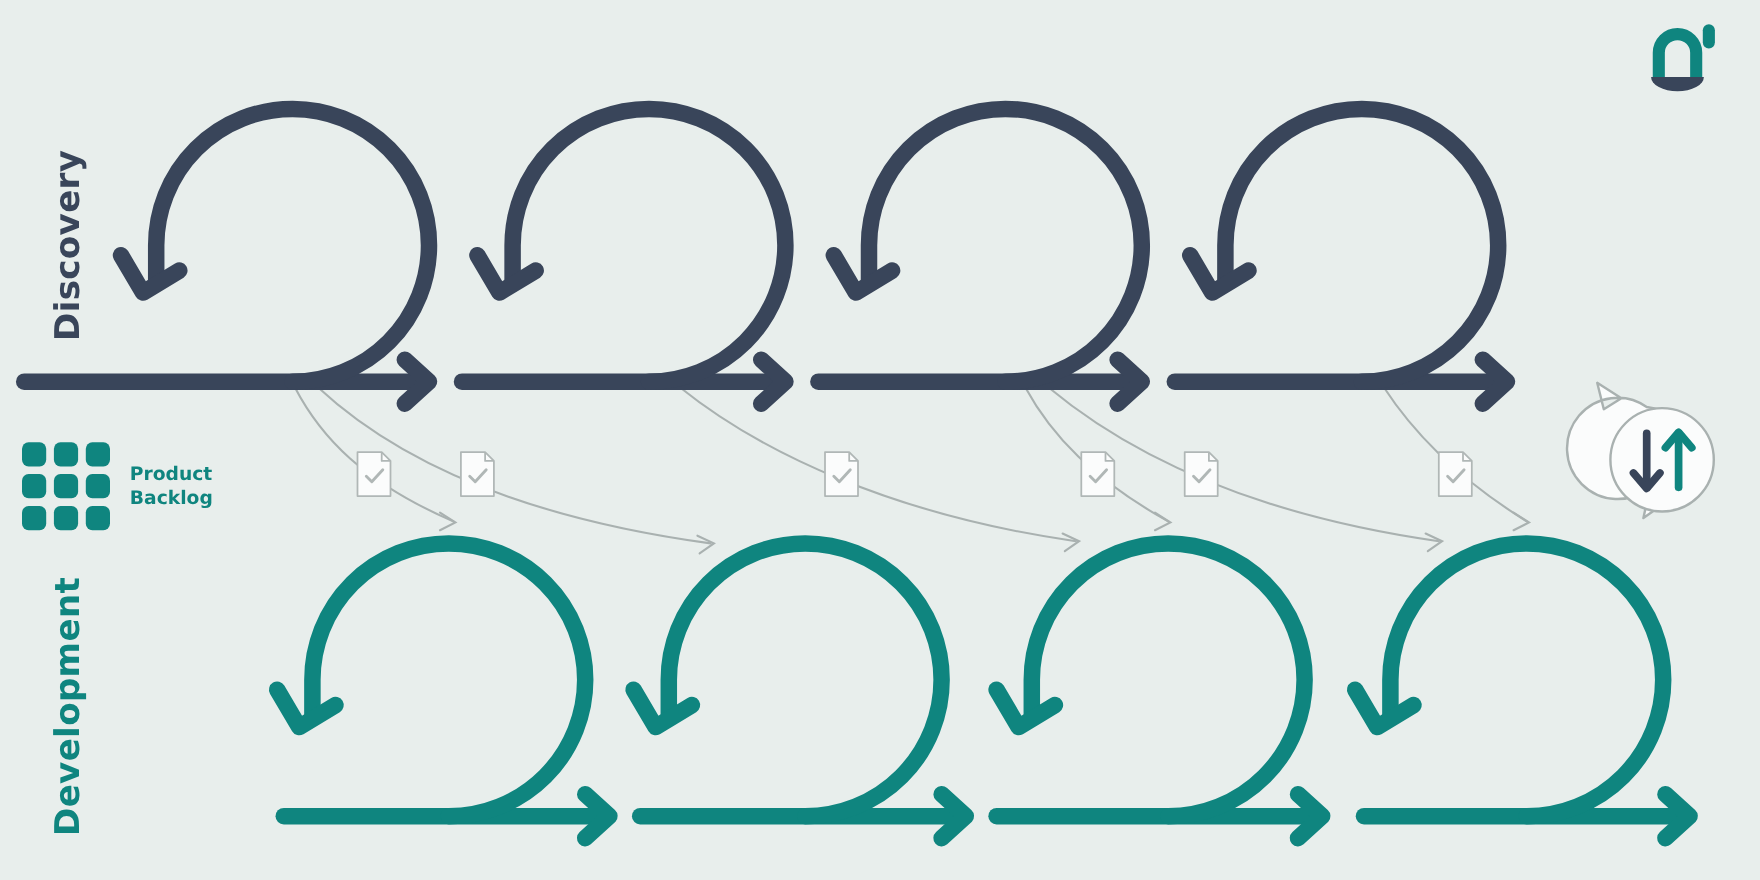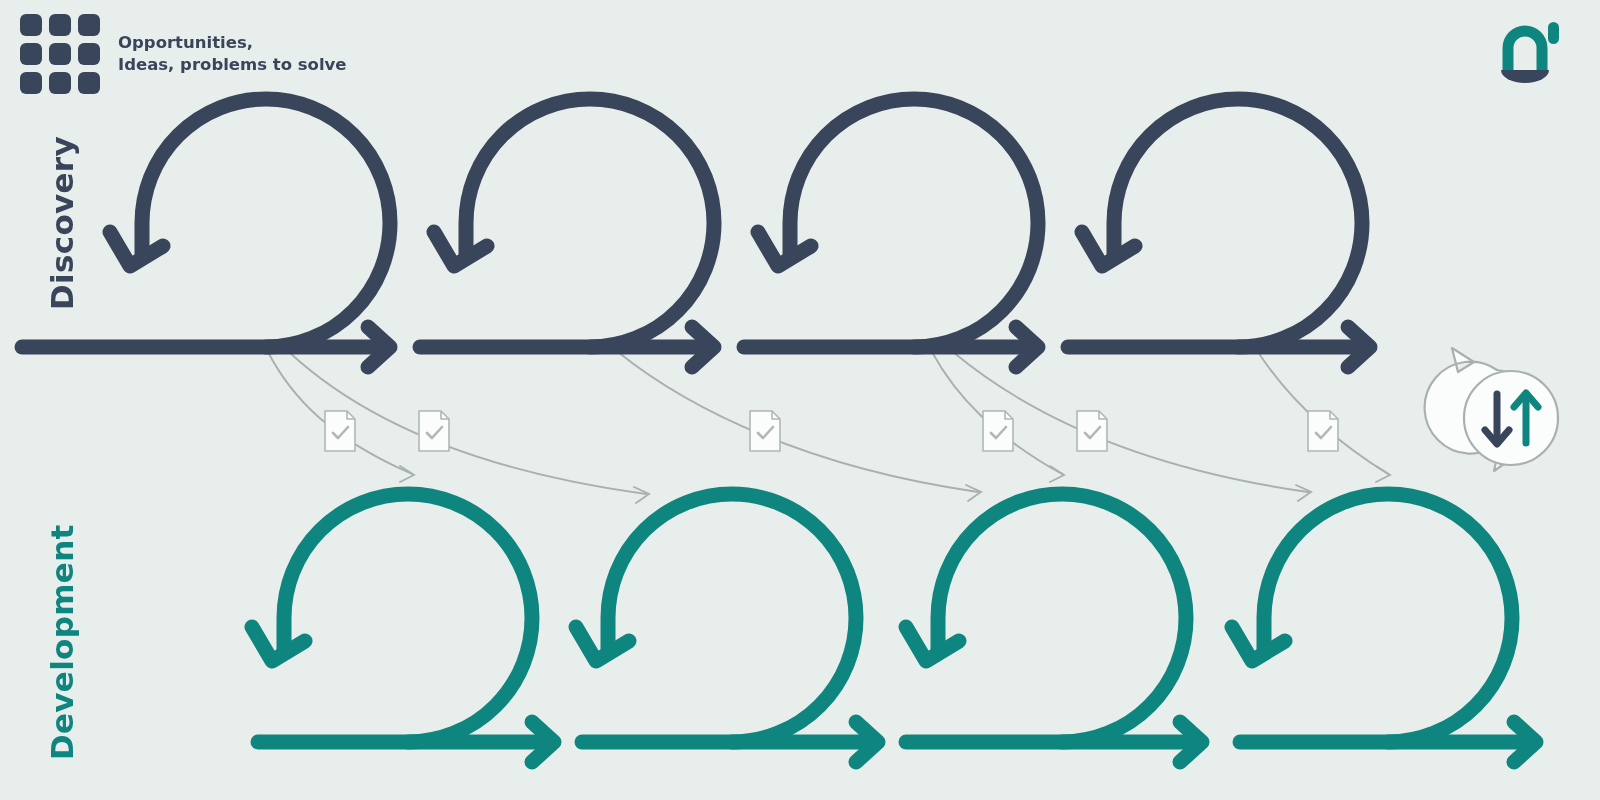--- a/index.html
+++ b/index.html
@@ -159,36 +159,36 @@
       </g>
     </g>
 
     <g>
       <path d="M1508 70 V48 a17 17 0 0 1 34 0 V70" fill="none" stroke="#0f857f" stroke-width="11" stroke-linecap="butt"></path>
       <path d="M1501 70 a24 13 0 0 0 48 0 Z" fill="#39455a"></path>
       <rect x="1548" y="22" width="11" height="22" rx="5.5" fill="#0f857f"></rect>
     </g>
   </svg>
 
-  <div class="legend" id="legend-discovery">
+
+  <div class="legend" id="legend-backlog">
     <div class="legend-grid">
       <i></i>
         <i></i>
         <i></i>
         <i></i>
         <i></i>
         <i></i>
         <i></i>
         <i></i>
         <i></i>
     </div>
     <div class="legend-text">
-      <div>Opportunities,</div>
-      <div>Ideas, problems to solve</div>
+      <div>Product</div>
+      <div>Backlog</div>
     </div>
   </div>
-
 
   <div class="row-label" id="label-discovery">Discovery</div>
 
   <div class="row-label" id="label-development">Development</div>
 
 </div>
 
 </body></html>

